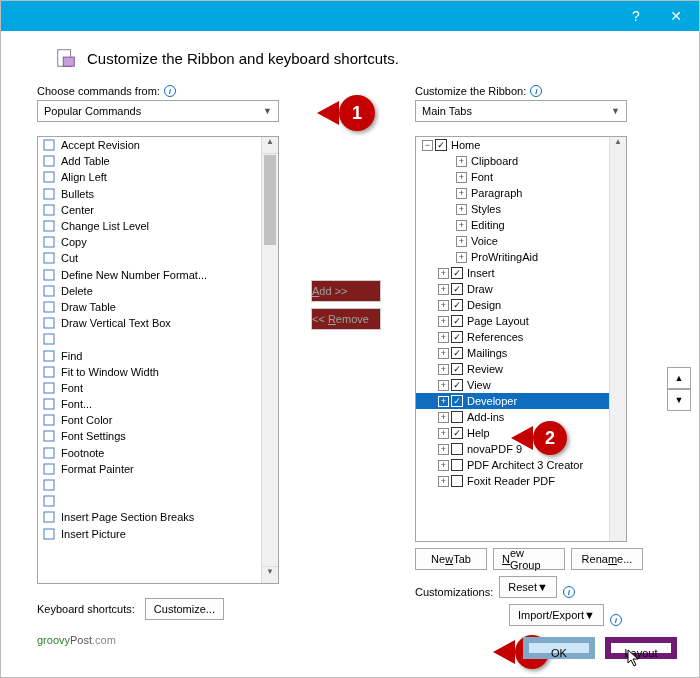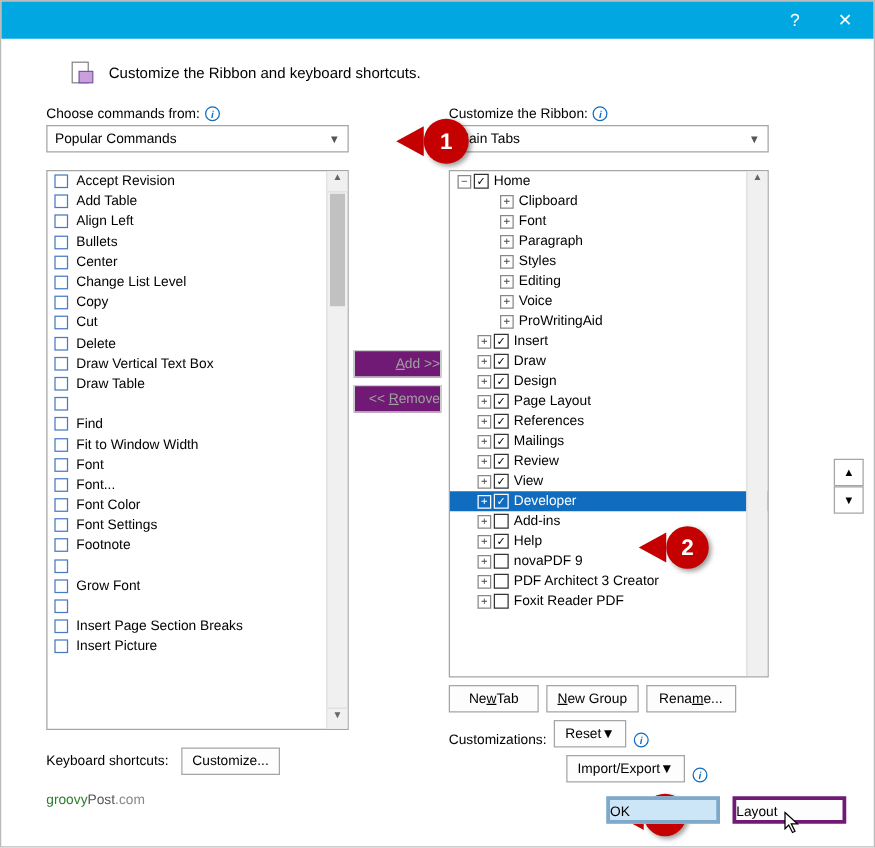--- a/index.html
+++ b/index.html
@@ -2,40 +2,40 @@
 <html><head>
 <meta charset="utf-8">
 <style>
 * { box-sizing: border-box; font-family: "Segoe UI", Tahoma, sans-serif; font-size: 11px; }
 body { margin: 0; background: #fff; width: 700px; height: 678px; position: relative; overflow: hidden; border: 1px solid #bbb; }
 .titlebar { height: 30px; background: #00a7e1; display: flex; justify-content: flex-end; align-items: center; padding: 0 6px; gap: 6px; color: #fff; }
 .titlebar span { width: 34px; text-align: center; font-size: 14px; }
 .canvas { position: relative; padding: 16px 24px 0 36px; }
 .header-row { display: flex; align-items: center; gap: 10px; margin-bottom: 16px; margin-left: 18px; }
 .header-icon svg { width: 22px; height: 22px; display:block; }
-.header-text { font-size: 12px; text-align: center; }
-.columns { display: flex; gap: 4px; }
+.header-text { font-size: 15px; text-align: center; }
+.columns { display: flex; gap: 32px; }
 .col-left { width: 242px; }
 .col-mid { width: 72px; padding-top: 195px; }
-.col-right { width: 256px; }
+.col-right { width: 212px; }
 .label-row { display: flex; align-items: center; gap: 4px; margin-bottom: 3px; }
 .info-dot { width: 12px; height: 12px; border-radius: 50%; border: 1px solid #0f6cbf; color: #0f6cbf; font-size: 8px; display: inline-flex; justify-content: center; align-items: center; font-style: italic; font-weight: bold; }
 .dropdown { width: 100%; height: 22px; border: 1px solid #a5a5a5; background: #fff; padding: 0 6px; display: flex; align-items: center; justify-content: space-between; margin-bottom: 14px; }
 .dropdown .chev { font-size: 9px; color: #555; }
 .listbox { width: 100%; height: 448px; border: 1px solid #a5a5a5; overflow: hidden; position: relative; }
 .listbox .scrollbar { position: absolute; right: 0; top: 0; bottom: 0; width: 17px; background: #f0f0f0; border-left: 1px solid #ddd; }
 .listbox .scrollbar .sbtn { height: 17px; text-align: center; font-size: 8px; color: #666; background: #f0f0f0; border-bottom: 1px solid #ddd; }
 .listbox .scrollbar .sbtn.bot { position: absolute; bottom: 0; left: 0; right: 0; border-top: 1px solid #ddd; border-bottom: none; }
 .listbox .scrollbar .thumb { position: absolute; left: 2px; right: 2px; top: 18px; height: 90px; background: #c1c1c1; }
 .cmd-row { display: flex; align-items: center; height: 16.2px; padding-left: 3px; gap: 4px; }
 .cmd-icon { width: 16px; height: 16px; display: flex; align-items: center; justify-content: center; }
 .cmd-icon svg { width: 14px; height: 14px; }
 .cmd-text { flex: 1; white-space: nowrap; overflow: hidden; }
 .cmd-sub { width: 16px; text-align: center; font-size: 9px; color: #333; }
-.mid-btn { width: 70px; height: 22px; border: 1px solid #ccc; background: #701a75; color: #a0a0a0; margin-bottom: 6px; text-align: right; line-height: 20px; }
+.mid-btn { width: 70px; height: 22px; border: 1px solid #ccc; background: #7f1d1d; color: #a0a0a0; margin-bottom: 6px; text-align: left; line-height: 20px; }
 .tree { width: 100%; height: 406px; border: 1px solid #a5a5a5; position: relative; overflow: hidden; }
 .tree .scrollbar { position: absolute; right: 0; top: 0; bottom: 0; width: 17px; background: #f0f0f0; border-left: 1px solid #ddd; }
 .tree .scrollbar .sbtn { height: 17px; text-align: center; font-size: 8px; color: #666; }
 .tnode { display: flex; align-items: center; height: 16px; padding-left: 6px; gap: 2px; }
 .twister { width: 11px; height: 11px; border: 1px solid #888; font-size: 9px; line-height: 8px; text-align: center; color: #444; }
 .cb { width: 12px; height: 12px; border: 1px solid #333; display: inline-flex; align-items: center; justify-content: center; font-size: 9px; color: #000; }
 .tlabel { padding-left: 2px; }
 .tnode.d1 { padding-left: 22px; }
 .tnode.d2 { padding-left: 40px; }
 .tnode.sel { background: #0f6cbf; color: #fff; }
@@ -44,21 +44,21 @@
 .spin { position: absolute; right: 8px; top: 336px; width: 24px; }
 .spin div { height: 22px; border: 1px solid #a5a5a5; text-align: center; line-height: 20px; font-size: 9px; }
 .btnrow { display: flex; gap: 6px; margin-top: 6px; }
 .btn { height: 22px; border: 1px solid #a5a5a5; background: #fdfdfd; padding: 0 8px; display: inline-flex; align-items: center; justify-content: center; }
 .btn.wide { min-width: 72px; }
 .row-label { display: flex; align-items: flex-end; gap: 6px; margin-top: 6px; }
 .kbrow { margin-top: 14px; display: flex; align-items: center; gap: 10px; }
 .watermark { position: absolute; left: 36px; bottom: 28px; font-size: 20px; color: #555; font-family: Georgia, serif; }
 .watermark .g { color: #2a7e2a; }
 .footer { position: absolute; right: 22px; bottom: 18px; display: flex; gap: 10px; align-items: center; }
-.footer .fbtn { width: 91px; height: 22px; border: 3px solid #701a75; line-height: 20px; background: #fdfdfd; }
+.footer .fbtn { width: 72px; height: 22px; border: 6px solid #701a75; text-align: center; line-height: 20px; background: #fdfdfd; }
 .footer .fbtn.ok { background: #cde6f7; border-color: #7fa9c9; }
 .callout { position: absolute; display: flex; align-items: center; }
 .callout .tail { width: 0; height: 0; border-top: 12px solid transparent; border-bottom: 12px solid transparent; border-right: 22px solid #c40000; }
 .callout .bubble { width: 36px; height: 36px; border-radius: 50%; background: #c40000; color: #fff; font-size: 18px; font-weight: bold; display: flex; align-items: center; justify-content: center; box-shadow: 2px 2px 4px rgba(0,0,0,.4); }
 .callout.small .bubble { width: 34px; height: 34px; }
 .cursor { position: absolute; width: 14px; height: 18px; }
 .cursor svg { width: 14px; height: 18px; }
 </style>
 </head>
 <body>
@@ -158,37 +158,45 @@
                 </svg>
               </span>
               <span class="cmd-text">Cut</span>
             </div>
             <div class="cmd-row">
               <span class="cmd-icon">
                 <svg viewBox="0 0 14 14">
                   <rect x="2" y="2" width="10" height="10" fill="none" stroke="#4a7ac0"></rect>
                 </svg>
               </span>
+              <span class="cmd-text">Define New Number Format...</span>
+            </div>
+            <div class="cmd-row">
+              <span class="cmd-icon">
+                <svg viewBox="0 0 14 14">
+                  <rect x="2" y="2" width="10" height="10" fill="none" stroke="#4a7ac0"></rect>
+                </svg>
+              </span>
               <span class="cmd-text">Delete</span>
             </div>
             <div class="cmd-row">
               <span class="cmd-icon">
                 <svg viewBox="0 0 14 14">
                   <rect x="2" y="2" width="10" height="10" fill="none" stroke="#4a7ac0"></rect>
                 </svg>
               </span>
+              <span class="cmd-text">Draw Table</span>
+            </div>
+            <div class="cmd-row">
+              <span class="cmd-icon">
+                <svg viewBox="0 0 14 14">
+                  <rect x="2" y="2" width="10" height="10" fill="none" stroke="#4a7ac0"></rect>
+                </svg>
+              </span>
               <span class="cmd-text">Draw Vertical Text Box</span>
-            </div>
-            <div class="cmd-row">
-              <span class="cmd-icon">
-                <svg viewBox="0 0 14 14">
-                  <rect x="2" y="2" width="10" height="10" fill="none" stroke="#4a7ac0"></rect>
-                </svg>
-              </span>
-              <span class="cmd-text">Draw Table</span>
             </div>
             <div class="cmd-row">
               <span class="cmd-icon">
                 <svg viewBox="0 0 14 14">
                   <rect x="2" y="2" width="10" height="10" fill="none" stroke="#4a7ac0"></rect>
                 </svg>
               </span>
             </div>
             <div class="cmd-row">
               <span class="cmd-icon">
@@ -247,28 +255,28 @@
                 </svg>
               </span>
               <span class="cmd-text">Footnote</span>
             </div>
             <div class="cmd-row">
               <span class="cmd-icon">
                 <svg viewBox="0 0 14 14">
                   <rect x="2" y="2" width="10" height="10" fill="none" stroke="#4a7ac0"></rect>
                 </svg>
               </span>
-            </div>
-            <div class="cmd-row">
-              <span class="cmd-icon">
-                <svg viewBox="0 0 14 14">
-                  <rect x="2" y="2" width="10" height="10" fill="none" stroke="#4a7ac0"></rect>
-                </svg>
-              </span>
-              <span class="cmd-text">Grow Font</span>
+              <span class="cmd-text">Format Painter</span>
+            </div>
+            <div class="cmd-row">
+              <span class="cmd-icon">
+                <svg viewBox="0 0 14 14">
+                  <rect x="2" y="2" width="10" height="10" fill="none" stroke="#4a7ac0"></rect>
+                </svg>
+              </span>
             </div>
             <div class="cmd-row">
               <span class="cmd-icon">
                 <svg viewBox="0 0 14 14">
                   <rect x="2" y="2" width="10" height="10" fill="none" stroke="#4a7ac0"></rect>
                 </svg>
               </span>
             </div>
             <div class="cmd-row">
               <span class="cmd-icon">

